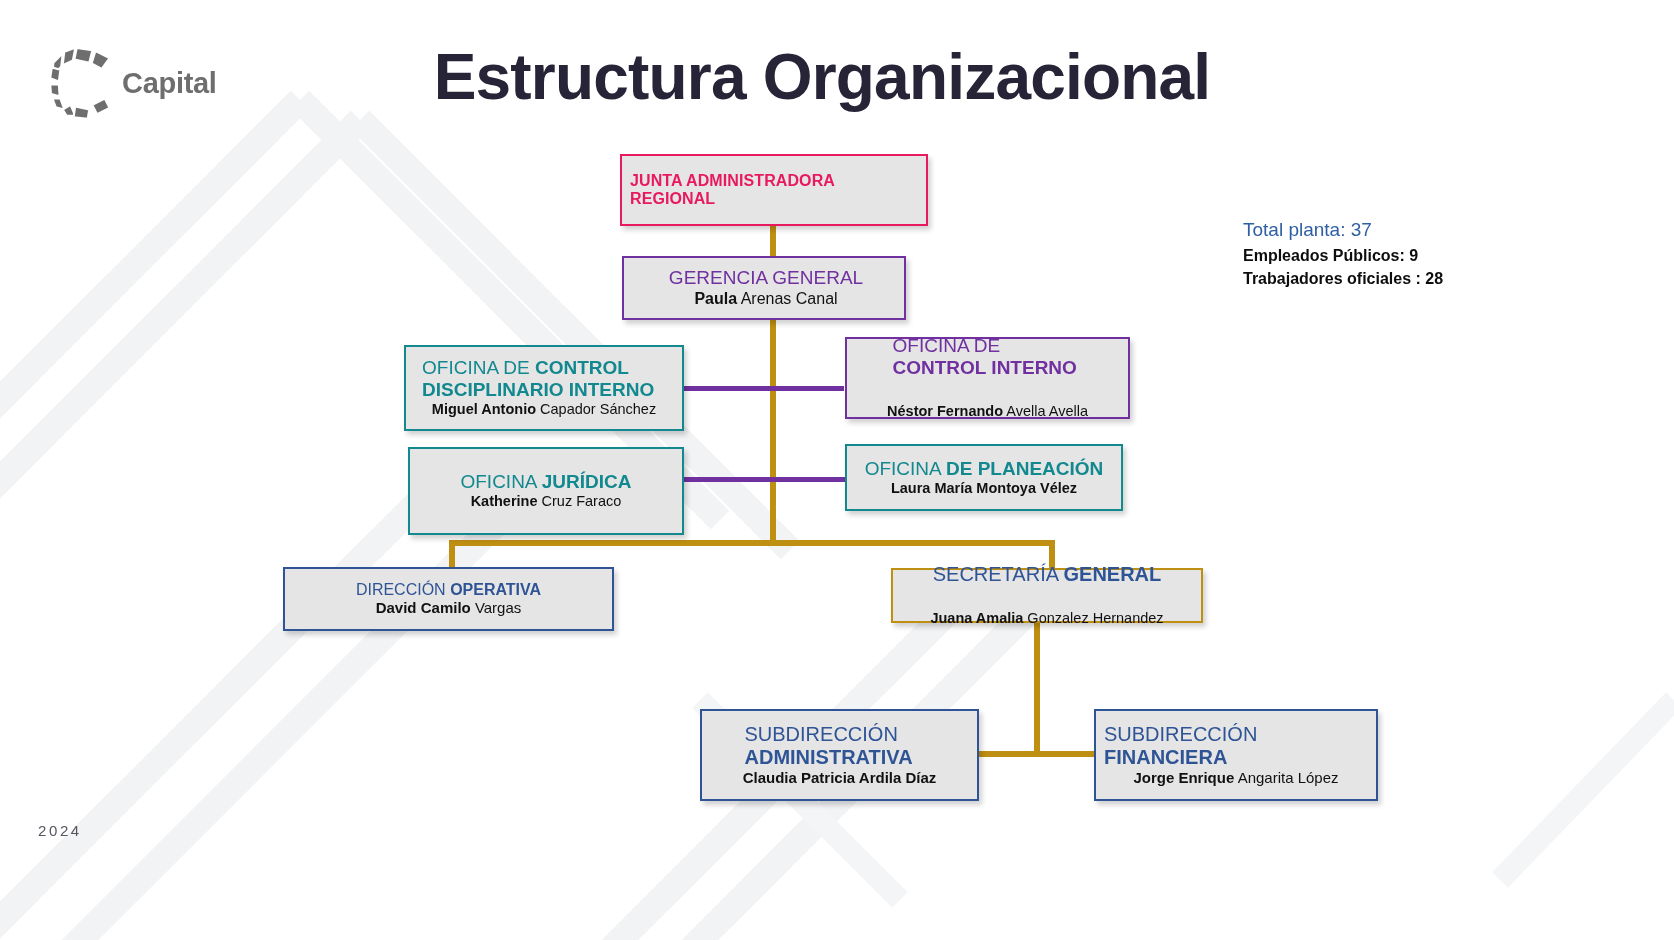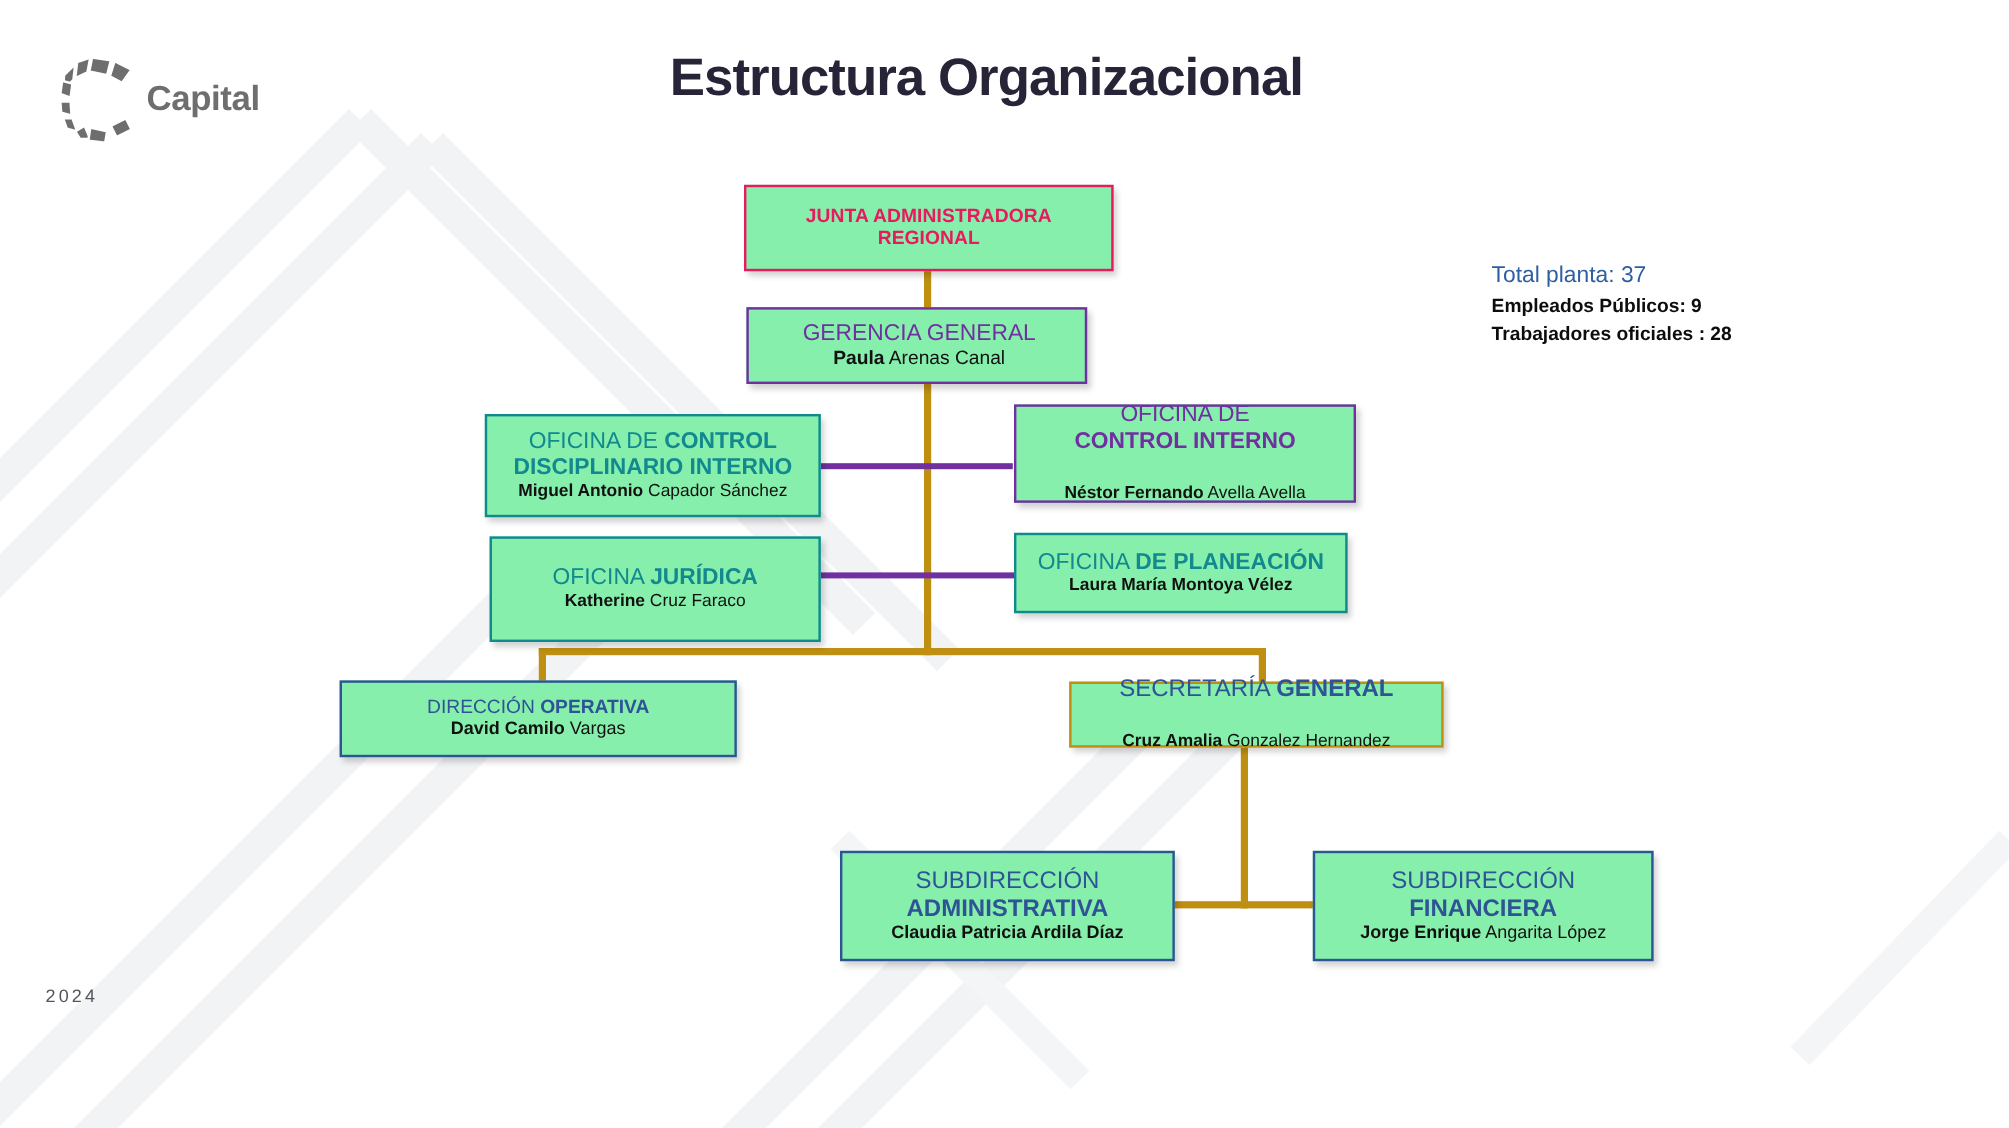--- a/index.html
+++ b/index.html
@@ -28,21 +28,21 @@
   #logo .mark { width:78px; height:78px; flex:0 0 78px; }
   #logo .wordmark {
     font-size:29px; font-weight:bold; color:#6e6e6e;
     letter-spacing:-0.3px; margin-left:-6px;
   }
 
   
   #title {
     position:absolute; left:0; top:40px; width:1644px;
     text-align:center;
-    font-size:44px; font-weight:bold;
+    font-size:64px; font-weight:bold;
     color:#272437; letter-spacing:-0.8px;
     z-index:3;
   }
 
   
   #year {
     position:absolute; left:38px; top:822px;
     font-size:15px; color:#55555f; letter-spacing:2.6px;
     z-index:3;
   }
@@ -55,26 +55,25 @@
   #stats .total { font-size:19px; color:#2e5fa3; }
   #stats .row { font-size:16px; font-weight:bold; color:#0d0d0d; }
 
   
   #chart { position:absolute; inset:0; z-index:2; }
 
   .conn { position:absolute; background:#bf8f11; z-index:1; }
 
   .node {
     position:absolute;
-    background:#86efac;
+    background:#e5e5e5;
     border:2.5px solid #888;
     box-shadow:3px 4px 5px rgba(0,0,0,0.18);
     display:flex; flex-direction:column;
     align-items:center; justify-content:center;
-    text-align:center;
     z-index:4;
     padding:4px 8px;
   }
   .node .role { line-height:1.15; }
   .node .person { line-height:1.2; color:#111; }
   .node .person b { font-weight:bold; }
   .role .b { font-weight:bold; }
 
   
   .n-junta { border-color:#e8195f; }
@@ -217,21 +216,21 @@
     <div class="person" style="font-size:15px;">
       <b>David Camilo</b><span> Vargas</span>
     </div>
   </div>
 
   <div class="node n-gold" style="left:891px; top:568px; width:312px; height:55px;gap:24px;">
     <div class="role" style="font-size:20px;">
       <span>SECRETARÍA </span><span class="b">GENERAL</span>
     </div>
     <div class="person" style="font-size:14.5px;">
-      <b>Cruz Amalia</b><span> Gonzalez Hernandez</span>
+      <b>Juana Amalia</b><span> Gonzalez Hernandez</span>
     </div>
   </div>
 
   <div class="node n-navy" style="left:700px; top:709px; width:279px; height:92px;">
     <div class="role" style="font-size:20px; max-width:190px;">
       <span>SUBDIRECCIÓN </span><span class="b">ADMINISTRATIVA</span>
     </div>
     <div class="person" style="font-size:15px;">
       <b>Claudia Patricia Ardila Díaz</b><span></span>
     </div>

